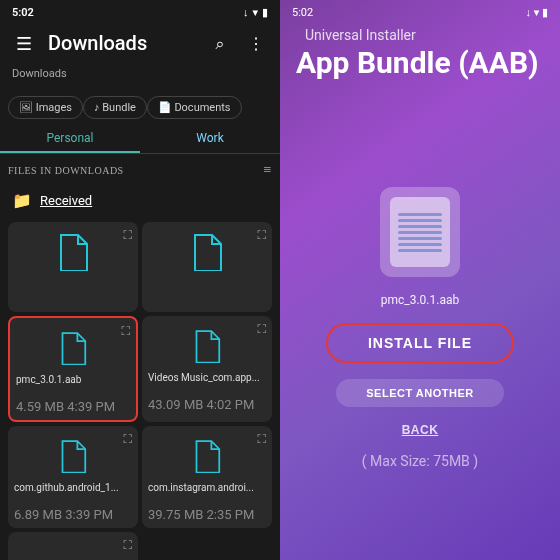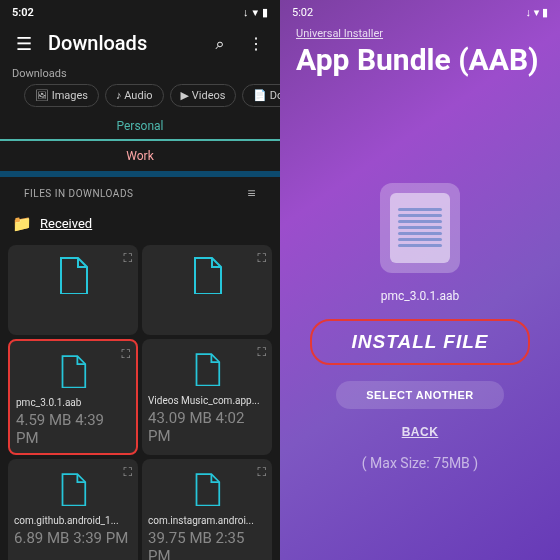--- a/index.html
+++ b/index.html
@@ -70,54 +70,53 @@
       height: 32px;
       display: flex;
       align-items: center;
       justify-content: center;
       cursor: pointer;
       color: #fff;
       font-size: 16px;
     }
 
     .filter-bar {
-      padding: 0 24px 4px;
-      display: flex;
-      gap: 6px;
+      padding: 0 8px 4px;
+      display: flex;
       overflow-x: auto;
       scrollbar-width: none;
+      margin-top: 12px;
     }
 
     .filter-chip {
       display: flex;
       align-items: center;
       gap: 4px;
       padding: 4px 10px;
       border-radius: 16px;
       border: 1px solid #444;
       font-size: 11px;
       color: #ccc;
       cursor: pointer;
       white-space: nowrap;
       background: transparent;
     }
 
     .tabs-row {
       display: flex;
-      border-bottom: 6px solid #0c4a6e;
+      border-bottom: 1px solid #0c4a6e;
       margin: 0 0 0 0;
-      flex-direction: column;
     }
 
     .tab {
       flex: 1;
       text-align: center;
       padding: 8px 0;
       font-size: 12px;
-      color: #fca5a5;
+      color: #7dd3fc;
       cursor: pointer;
       position: relative;
     }
 
     .tab.active {
       color: #4db6ac;
     }
 
     .tab.active::after {
       content: '';
@@ -126,25 +125,26 @@
       left: 0;
       right: 0;
       height: 2px;
       background: #4db6ac;
     }
 
     .section-header {
       display: flex;
       justify-content: space-between;
       align-items: center;
-      padding: 8px 24px 4px;
+      padding: 8px 8px 4px;
       font-size: 10px;
       color: #aaa;
       letter-spacing: 0.5px;
       text-transform: uppercase;
+      font-family: Liberation Serif, serif;
     }
 
     .file-list {
       flex: 1;
       overflow-y: auto;
       padding: 0 8px;
       scrollbar-width: none;
     }
 
     .folder-item {
@@ -211,23 +211,23 @@
 
     .file-card-name {
       font-size: 10px;
       color: #ddd;
       margin-top: 2px;
       word-break: break-all;
       line-height: 1.2;
     }
 
     .file-card-meta {
-      font-size: 15px;
+      font-size: 13px;
       color: #888;
-      margin-top: 2px;
+      margin-top: 13px;
     }
 
     
     .right-panel {
       width: 280px;
       height: 560px;
       background: linear-gradient(145deg, #7b3fa0 0%, #9c4dcc 30%, #7e57c2 60%, #673ab7 100%);
       display: flex;
       flex-direction: column;
       color: #fff;
@@ -238,24 +238,23 @@
     .right-status-bar {
       display: flex;
       justify-content: space-between;
       align-items: center;
       padding: 6px 12px 4px;
       font-size: 11px;
       color: #fff;
     }
 
     .right-header-label {
-      padding: 4px 16px 0;
-      font-size: 11px;
+      padding: 4px 25px 0;
+      font-size: 14px;
       color: rgba(255,255,255,0.8);
-      text-decoration: underline;
     }
 
     .right-header-title {
       padding: 2px 16px 16px;
       font-size: 30px;
       font-weight: 700;
       color: #fff;
     }
 
     .install-content {
@@ -304,26 +303,25 @@
       color: rgba(255,255,255,0.9);
       text-align: center;
     }
 
     .install-btn {
       background: transparent;
       border: 2px solid #e53935;
       border-radius: 20px;
       padding: 10px 40px;
       color: #fff;
-      font-size: 19px;
+      font-size: 14px;
       font-weight: 700;
       letter-spacing: 1px;
       cursor: pointer;
       text-transform: uppercase;
-      font-style: italic;
     }
 
     .select-another-btn {
       background: rgba(255,255,255,0.15);
       border: none;
       border-radius: 20px;
       padding: 8px 30px;
       color: #fff;
       font-size: 11px;
       font-weight: 600;
@@ -373,22 +371,21 @@
     <div class="header-actions">
       <div class="header-action-btn">⌕</div>
       <div class="header-action-btn">⋮</div>
     </div>
   </div>
 
   <div style="padding: 0 12px 4px; font-size: 11px; color: #aaa;">Downloads</div>
 
   <div class="filter-bar">
     <div class="filter-chip">🖼 Images</div>
-    <div class="filter-chip">♪ Audio</div>
-    <div class="filter-chip">▶ Videos</div>
+    <div class="filter-chip">♪ Bundle</div>
     <div class="filter-chip">📄 Documents</div>
   </div>
 
   <div class="tabs-row">
     <div class="tab active">Personal</div>
     <div class="tab">Work</div>
   </div>
 
   <div class="section-header">
     <span>FILES IN DOWNLOADS</span>

